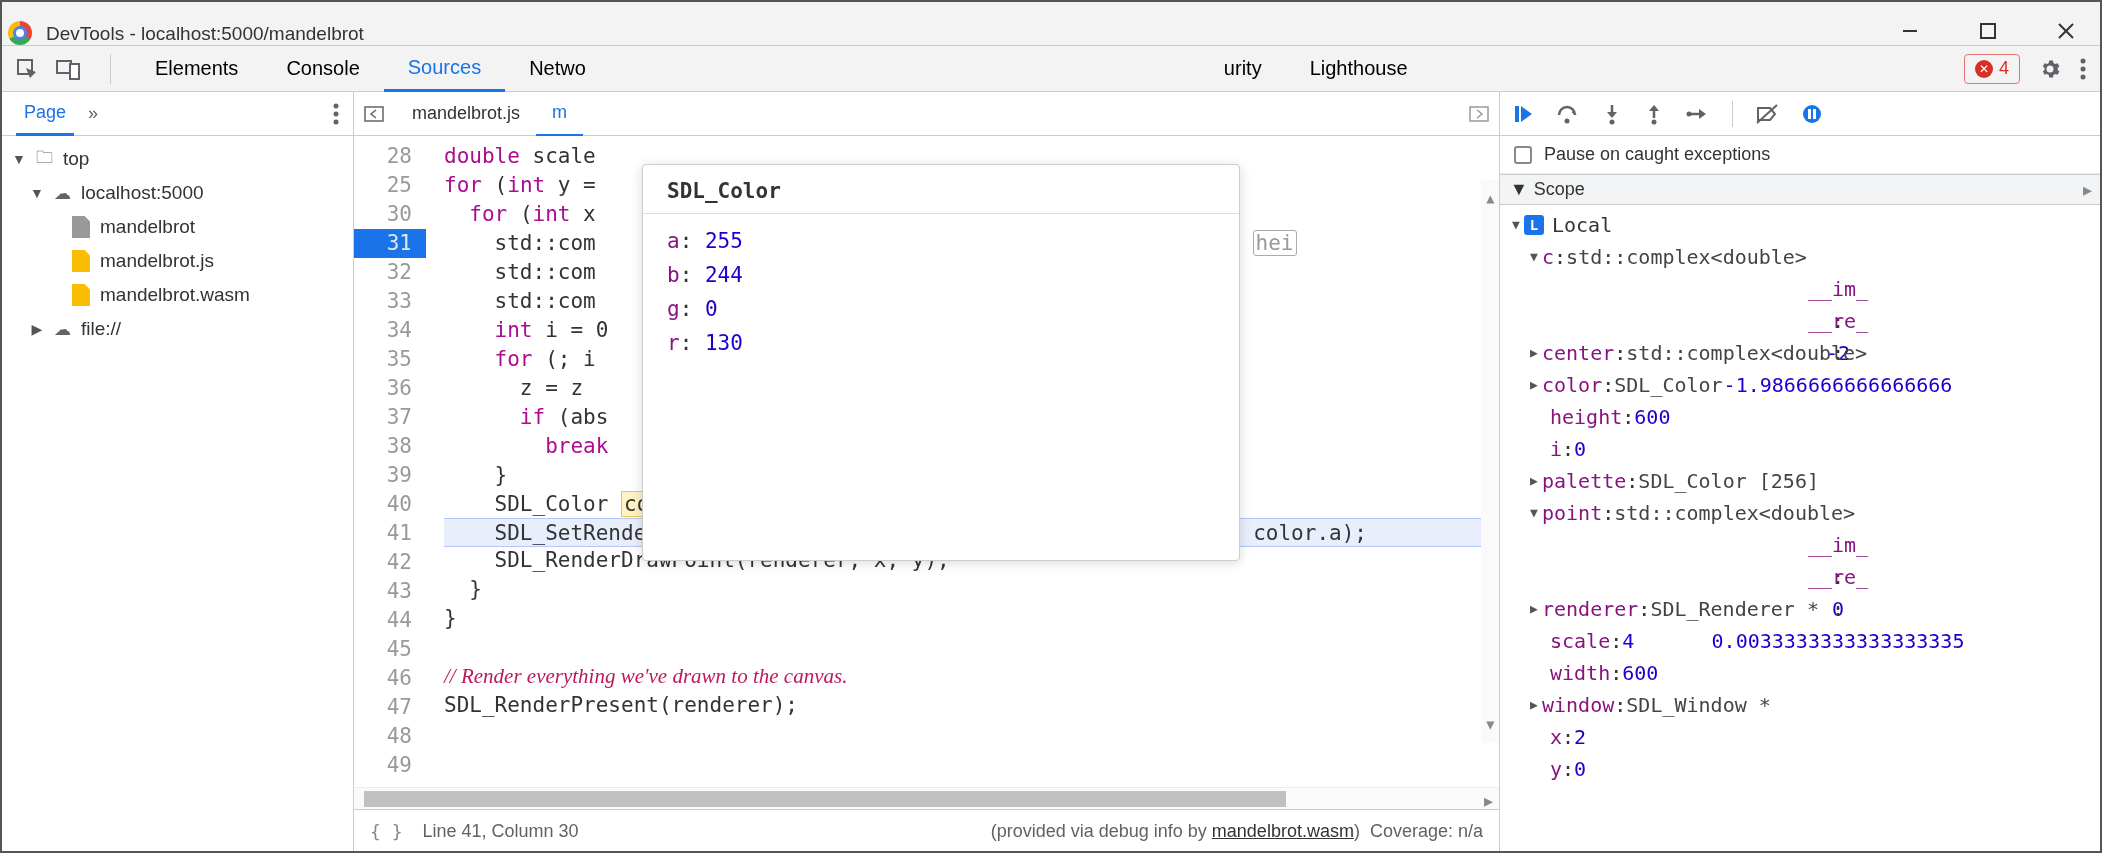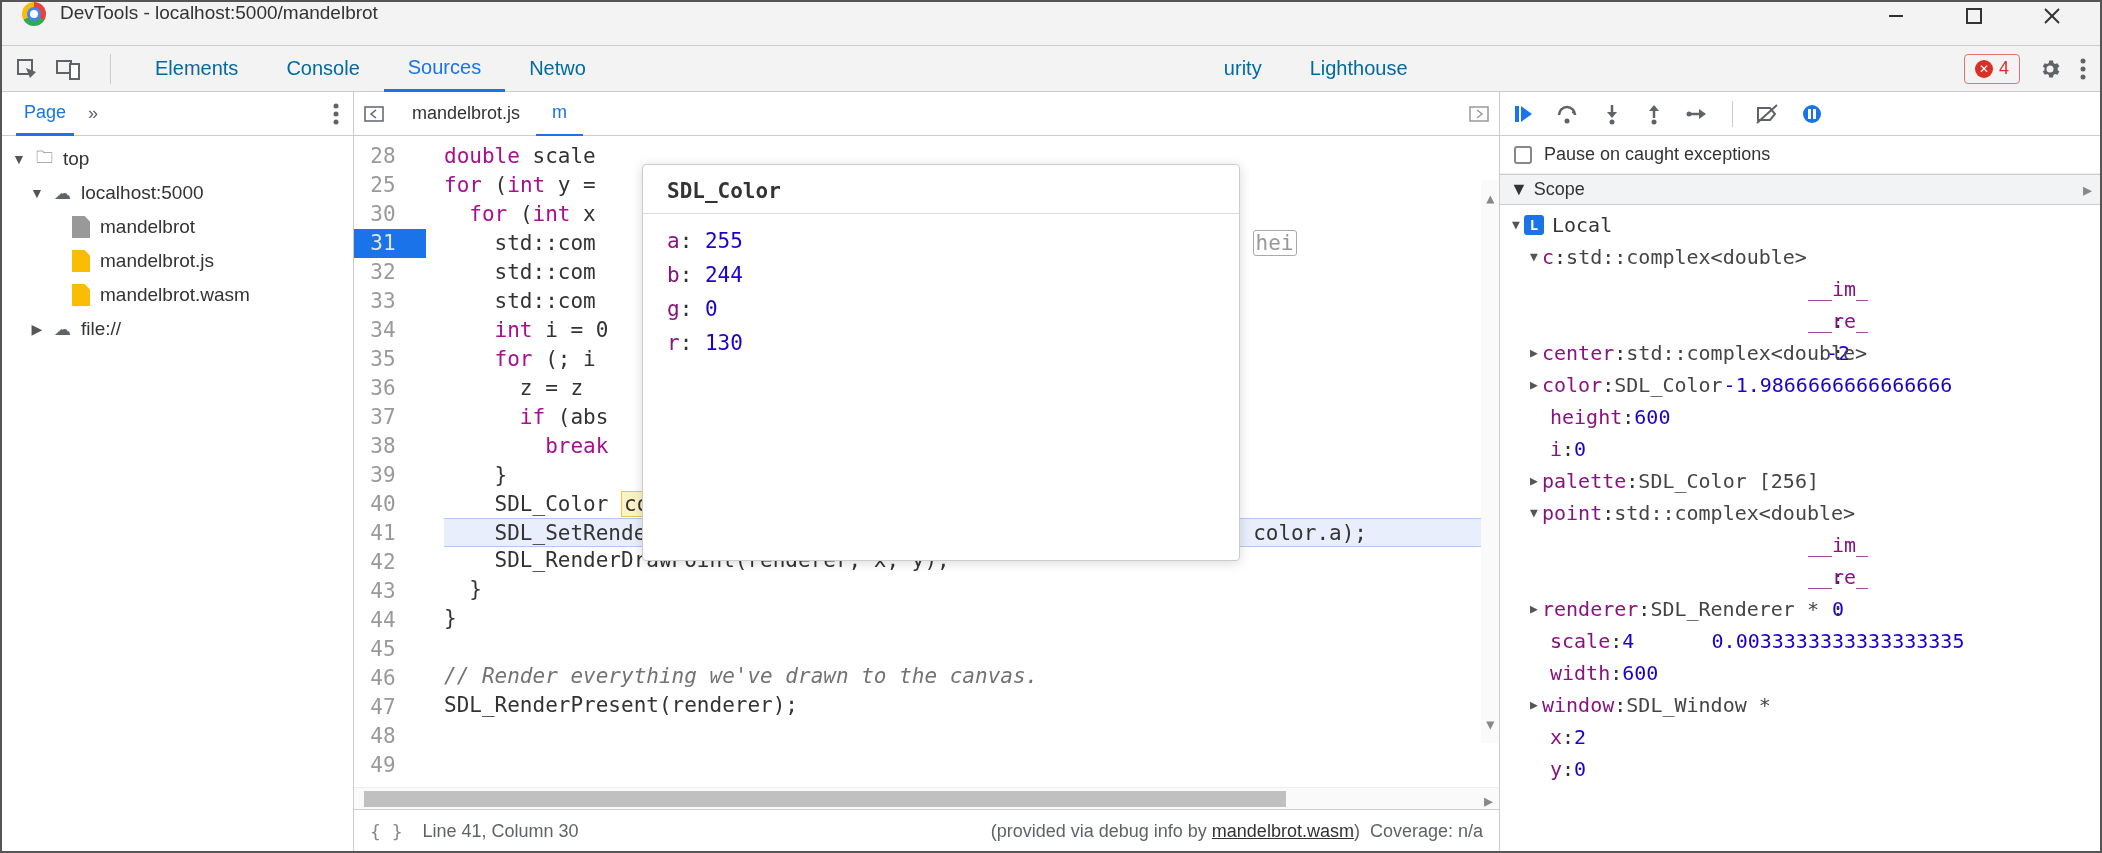--- a/index.html
+++ b/index.html
@@ -1,27 +1,27 @@
 <!DOCTYPE html>
 <html><head>
 <meta charset="utf-8">
 <style>
 * { box-sizing: border-box; margin: 0; padding: 0; }
 body { font-family: "Segoe UI", Arial, sans-serif; font-size: 18px; background: #fff; color: #333; width: 2102px; height: 853px; overflow: hidden; border: 2px solid #555; }
-.titlebar { height: 44px; background: #f3f3f3; display: flex; align-items: flex-start; padding: 0 20px; border-bottom: 1px solid #ccc; }
+.titlebar { height: 44px; background: #f3f3f3; display: flex; align-items: flex-end; padding: 0 6px; border-bottom: 1px solid #ccc; }
 .titlebar .chrome-icon { width: 24px; height: 24px; border-radius: 50%; background: conic-gradient(#ea4335 0 120deg,#34a853 120deg 240deg,#fbbc05 240deg 360deg); margin-right: 14px; position: relative; }
 .titlebar .chrome-icon::after { content:""; position:absolute; inset:5px; background:#fff; border-radius:50%; border:3px solid #4285f4; }
 .titlebar-title { flex: 0 0 auto; color: #333; font-size: 19px; }
 .win-controls { margin-left: auto; display: flex; gap: 50px; align-items: center; padding-right: 14px; }
 .win-btn { width: 28px; height: 28px; display:flex; align-items:center; justify-content:center; }
 
 .tabbar { height: 46px; background: #f3f3f3; border-bottom: 1px solid #ccc; display: flex; align-items: center; padding: 0 14px; }
 .tabbar .left-icons { display:flex; gap:18px; align-items:center; margin-right:30px; color:#5f6368; }
 .tabbar .sep { width:1px; height:30px; background:#ccc; margin-right: 20px; }
-.tab { padding: 0 24px; height:46px; display:flex; align-items:center; color:#0369a1; font-size:20px; cursor:pointer; }
+.tab { padding: 0 24px; height:46px; display:flex; align-items:center; color:#000000; font-size:20px; cursor:pointer; }
 .tab.active { color:#1a73e8; border-bottom:3px solid #1a73e8; }
 .tabbar-right { margin-left:auto; display:flex; align-items:center; gap:18px; }
 .err-badge { border:1px solid #e57373; border-radius:4px; padding:0 10px; display:flex; align-items:center; gap:6px; height:30px; }
 .err-circle { width:18px; height:18px; border-radius:50%; background:#d93025; color:#fff; display:flex; align-items:center; justify-content:center; font-size:12px; }
 .err-badge-count { color:#d93025; font-weight:500; }
 .gear-icon, .more-icon { color:#5f6368; }
 
 .main { display:flex; height: calc(853px - 44px - 46px - 2px); position:relative; }
 
 .sidebar { width: 352px; border-right:1px solid #ccc; display:flex; flex-direction:column; }
@@ -41,29 +41,29 @@
 .file-icon.js { background:#fbbc04; }
 .file-icon.wasm { background:#fbbc04; }
 
 .editor-pane { flex:1; display:flex; flex-direction:column; border-right:1px solid #ccc; position:relative; min-width:0; }
 .editor-tabs { height:44px; border-bottom:1px solid #ccc; display:flex; align-items:center; padding:0 10px; position:relative; }
 .collapse-icon { margin-right:12px; color:#5f6368; }
 .ed-tab { padding:0 16px; height:44px; display:flex; align-items:center; font-size:18px; color:#333; }
 .ed-tab.active { border-bottom:2px solid #1a73e8; color:#1a73e8; }
 .nav-right-icon { margin-left:auto; color:#888; }
 .code-area { flex:1; display:flex; font-family: "Consolas", monospace; font-size:21px; line-height:29px; overflow:hidden; position:relative; }
-.gutter { width:72px; text-align:center; color:#999; padding:6px 14px 0 0; background:#fff; user-select:none; }
+.gutter { width:72px; text-align:right; color:#999; padding:6px 14px 0 0; background:#fff; user-select:none; }
 .gutter .ln { height:29px; }
 .gutter .ln.cur { background:#1a73e8; color:#e5e5e5; margin-right:-14px; padding-right:14px; position:relative; }
 .gutter .ln.cur::after { content:""; position:absolute; right:-12px; top:0; border:14px solid transparent; border-left-color:#1a73e8; }
 .code { flex:1; padding:6px 0 0 18px; white-space:pre; position:relative; }
 .code-line { height:29px; }
 .code-line.hl { background:#e8eefb; border-top:1px solid #b3c6ff; border-bottom:1px solid #b3c6ff; margin-top:-1px; margin-bottom:-1px; }
 .kw { color:#aa0d91; }
-.cm { color:#737373; font-style:italic; }
+.cm { color:#be185d; font-style:italic;font-family:Liberation Serif, serif; }
 .var-hl { background:#fff3c4; border:1px solid #e6c84f; padding:0 2px; }
 .sel-hl { background:#cde1ff; }
 .dbg-box { border:1px solid #aaa; padding:0 2px; color:#999; border-radius:3px; }
 .scroll-h { height:22px; background:#fafafa; border-top:1px solid #eee; position:relative; }
 .scroll-h .thumb { position:absolute; left:10px; width:922px; height:16px; top:3px; background:#c0c0c0; border-radius:0; }
 .scroll-h .arr-r { position:absolute; right:6px; top:2px; color:#888; }
 .scroll-v { position:absolute; right:0; top:44px; bottom:44px; width:18px; background:#fafafa; }
 .scroll-v .arr-u { position:absolute; top:4px; left:3px; color:#888; }
 .scroll-v .arr-d { position:absolute; bottom:4px; left:3px; color:#888; }
 

